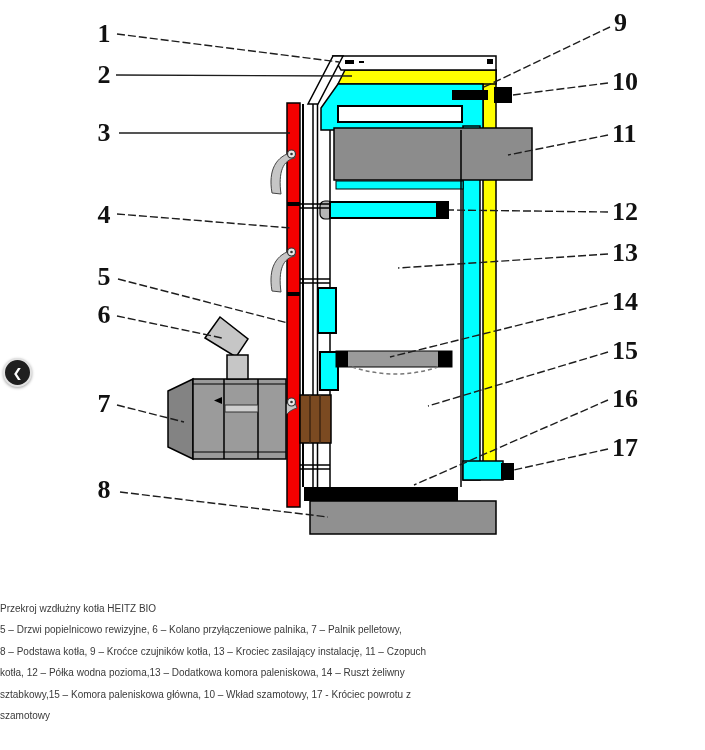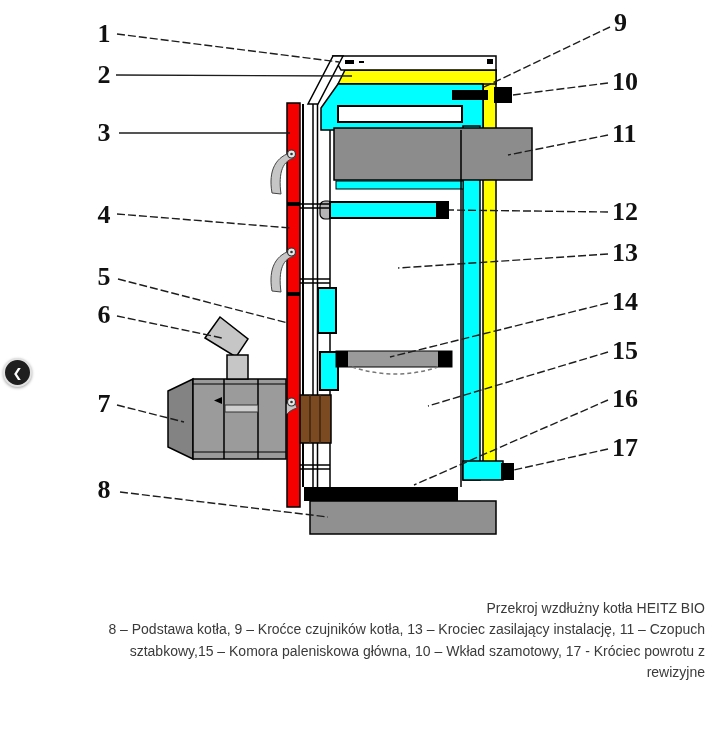--- a/index.html
+++ b/index.html
@@ -21,22 +21,22 @@
   .f-ins{fill:var(--c-insulation,#ffff00);}
   .f-door{fill:var(--c-door,#f40000);}
   .f-steel{fill:var(--c-steel,#8c8c8c);}
   .f-steel2{fill:var(--c-steel_light,#9b9b9b);}
   .f-base{fill:var(--c-base,#909090);}
   .f-mount{fill:var(--c-firebrick_mount,#7b4a21);}
   .f-white{fill:#ffffff;}
   .f-black{fill:#000000;}
   .f-handle{fill:#c6c6c6;stroke:#444;stroke-width:1;}
   
-  .caption{position:absolute;left:0;right:0;top:598px;text-align:right;
-           color:var(--c-caption_text,#3a3a3a);font-size:14px;line-height:21.4px;}
+  .caption{position:absolute;left:0;right:0;top:598px;text-align:left;
+           color:var(--c-caption_text,#3a3a3a);font-size:10px;line-height:21.4px;}
 </style>
 </head>
 <body>
 
 <div class="page">
 
   <button class="nav-prev">
     <span>❮</span>
   </button>
 
@@ -202,18 +202,20 @@
       </g>
       <g>
         <line x1="608" y1="449" x2="514" y2="470" class="ln dash"></line>
         <text class="num" x="612" y="456">17</text>
       </g>
     </svg>
   </figure>
 
   <div class="caption">
     <div>Przekroj wzdłużny kotła HEITZ BIO</div>
+    <div>5 – Drzwi popielnicowo rewizyjne, 6 – Kolano przyłączeniowe palnika, 7 – Palnik pelletowy,</div>
     <div>8 – Podstawa kotła, 9 – Kroćce czujników kotła, 13 – Krociec zasilający instalację, 11 – Czopuch</div>
+    <div>kotła, 12 – Półka wodna pozioma,13 – Dodatkowa komora paleniskowa, 14 – Ruszt żeliwny</div>
     <div>sztabkowy,15 – Komora paleniskowa główna, 10 – Wkład szamotowy, 17 - Króciec powrotu z</div>
-    <div>rewizyjne</div>
+    <div>szamotowy</div>
   </div>
 
 </div>
 
 </body></html>

